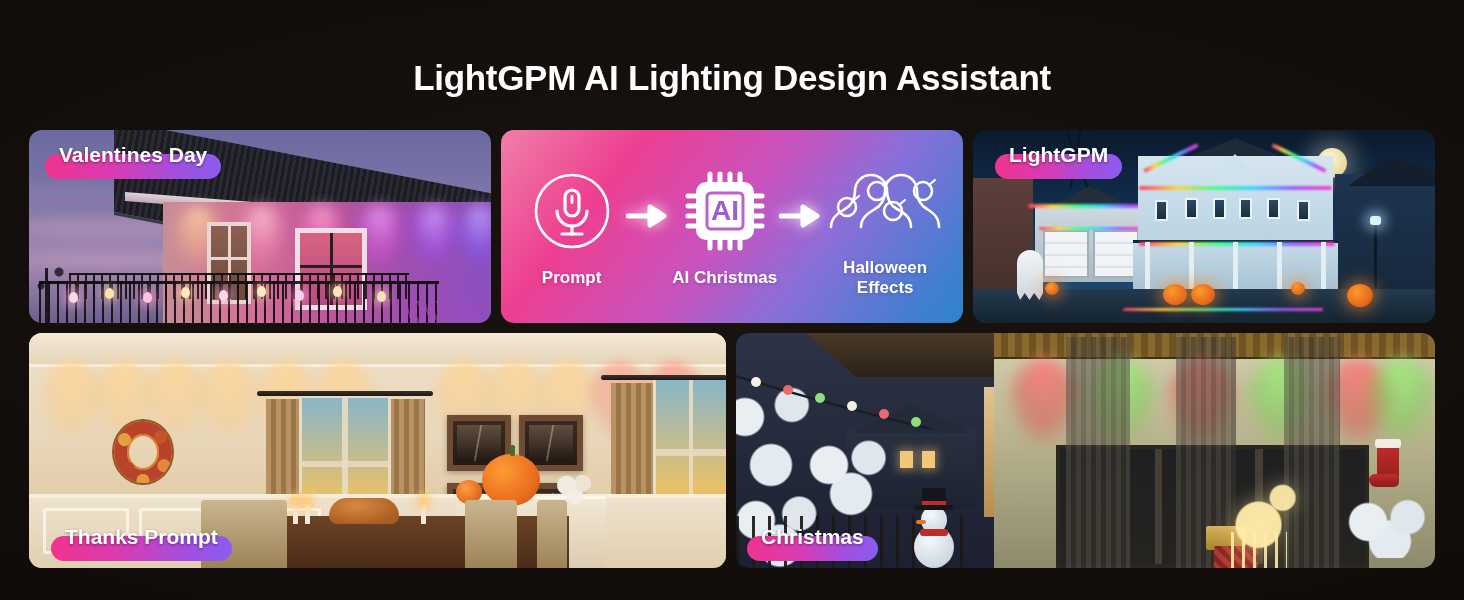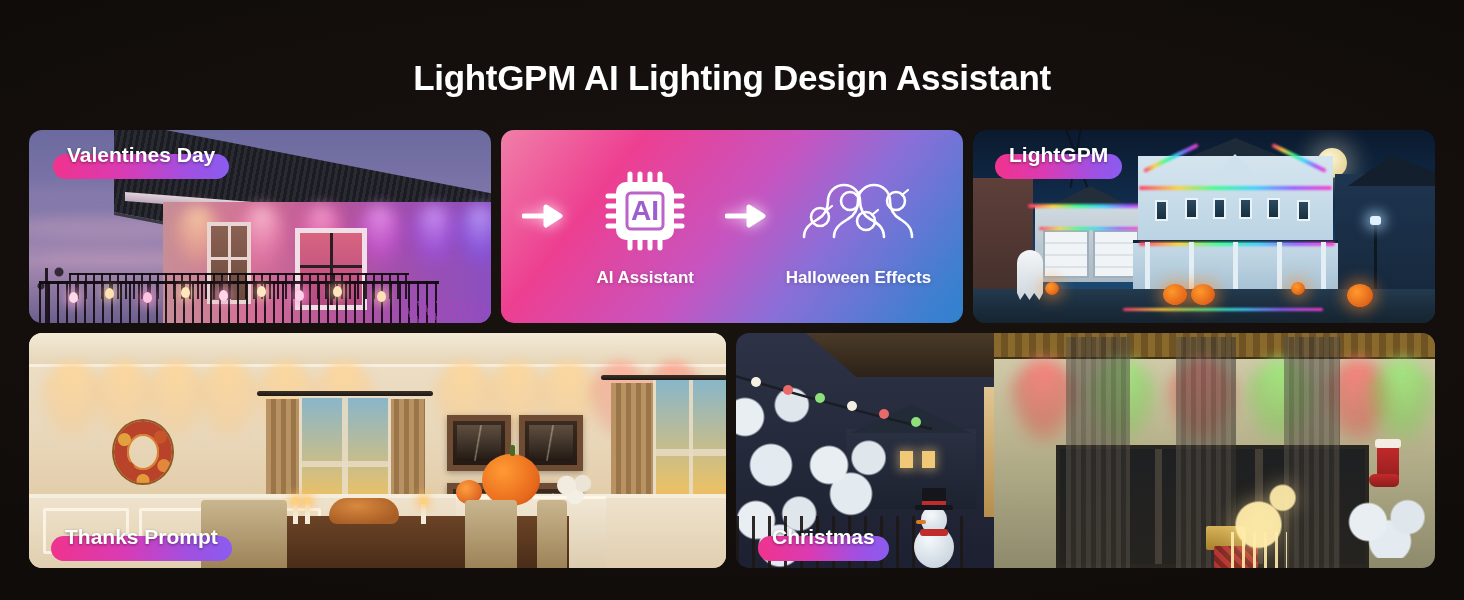--- a/index.html
+++ b/index.html
@@ -59,21 +59,21 @@
     position: relative;
     display: block;
     padding: 0 14px;
     color: #ffffff;
     font-size: 21px;
     font-weight: bold;
     line-height: 26px;
     white-space: nowrap;
     text-shadow: 0 1px 3px rgba(0,0,0,0.45);
   }
-  .badge-tl { left: 24px; top: 12px; }
+  .badge-tl { left: 16px; top: 12px; }
   .badge-bl { left: 22px; bottom: 18px; }
 
   
   .val-sky {
     position: absolute; inset: 0;
     background: linear-gradient(180deg, #6b6a9e 0%, #7b74a8 30%, #8f7fae 52%, #a88bb2 68%, #6b5f8e 100%);
   }
   .val-cloud {
     position: absolute;
     background: rgba(255,190,200,0.20);
@@ -585,20 +585,33 @@
     <div class="badge badge-tl">
       <div class="badge-pill"></div>
       <span class="badge-text">Valentines Day</span>
     </div>
   </div>
 
   <div class="card card-r1-center">
     <div class="ai-panel"></div>
     <div class="ai-row">
 
+      <div class="ai-step">
+        <div class="ai-icon-wrap">
+          <svg width="80" height="80" viewBox="0 0 80 80" fill="none">
+            <circle cx="40" cy="40" r="36" stroke="#ffffff" stroke-width="2.6"></circle>
+            <rect x="33" y="19" width="14" height="26" rx="7" stroke="#ffffff" stroke-width="3.2"></rect>
+            <rect x="38.6" y="24" width="2.8" height="9" rx="1.4" fill="#ffffff"></rect>
+            <path d="M25 40c0 8.3 6.7 15 15 15s15-6.7 15-15" stroke="#ffffff" stroke-width="3.2" stroke-linecap="round"></path>
+            <path d="M40 55v8" stroke="#ffffff" stroke-width="3.2" stroke-linecap="round"></path>
+            <path d="M30 63h20" stroke="#ffffff" stroke-width="3.2" stroke-linecap="round"></path>
+          </svg>
+        </div>
+        <div class="ai-label">Prompt</div>
+      </div>
 
       <div class="ai-arrow">
         <svg class="arrow-glyph" width="44" height="24" viewBox="0 0 44 24" fill="none">
           <path d="M2 12h26M24 3l14 9-14 9z" stroke="#ffffff" stroke-width="5" stroke-linecap="round" stroke-linejoin="round" fill="#ffffff"></path>
         </svg>
       </div>
 
       <div class="ai-step">
         <div class="ai-icon-wrap">
           <svg width="86" height="86" viewBox="0 0 86 86" fill="none">
@@ -606,21 +619,21 @@
               <path d="M28 6v8M38 6v8M48 6v8M58 6v8"></path>
               <path d="M28 72v8M38 72v8M48 72v8M58 72v8"></path>
               <path d="M6 28h8M6 38h8M6 48h8M6 58h8"></path>
               <path d="M72 28h8M72 38h8M72 48h8M72 58h8"></path>
             </g>
             <rect x="14" y="14" width="58" height="58" rx="10" fill="#ffffff"></rect>
             <rect x="25" y="25" width="36" height="36" rx="4" fill="none" stroke="#bb63c9" stroke-width="3"></rect>
             <text x="43" y="52" font-family="Liberation Sans, sans-serif" font-size="28" font-weight="bold" fill="#9d5fd0" text-anchor="middle">AI</text>
           </svg>
         </div>
-        <div class="ai-label">AI Assistant</div>
+        <div class="ai-label">AI Christmas</div>
       </div>
 
       <div class="ai-arrow">
         <svg class="arrow-glyph" width="44" height="24" viewBox="0 0 44 24" fill="none">
           <path d="M2 12h26M24 3l14 9-14 9z" stroke="#ffffff" stroke-width="5" stroke-linecap="round" stroke-linejoin="round" fill="#ffffff"></path>
         </svg>
       </div>
 
       <div class="ai-step" style="width:170px;">
         <div class="ai-icon-wrap">
@@ -800,19 +813,19 @@
 
       <div class="xm-fence"></div>
       <div class="xm-snowman">
         <div class="b1"></div>
         <div class="b2"></div>
         <div class="scarf"></div>
         <div class="nose"></div>
         <div class="hat"></div>
       </div>
     </div>
-    <div class="badge badge-bl" style="left:22px;">
+    <div class="badge badge-bl" style="left:11px;">
       <div class="badge-pill"></div>
       <span class="badge-text">Christmas</span>
     </div>
   </div>
 
 </div>
 
 </body></html>

